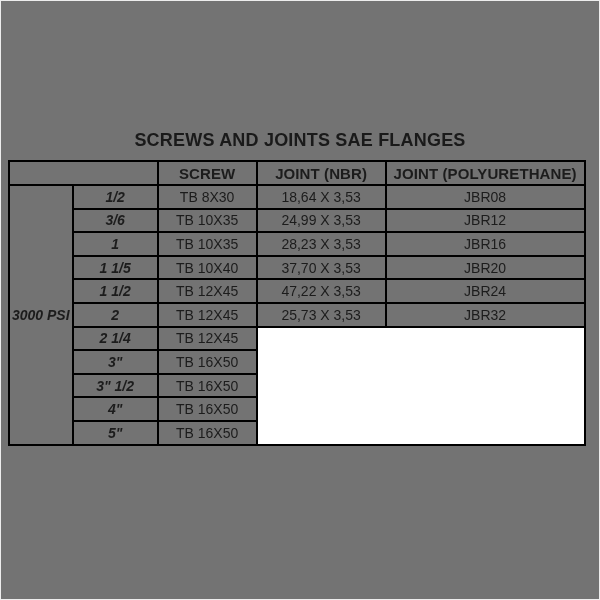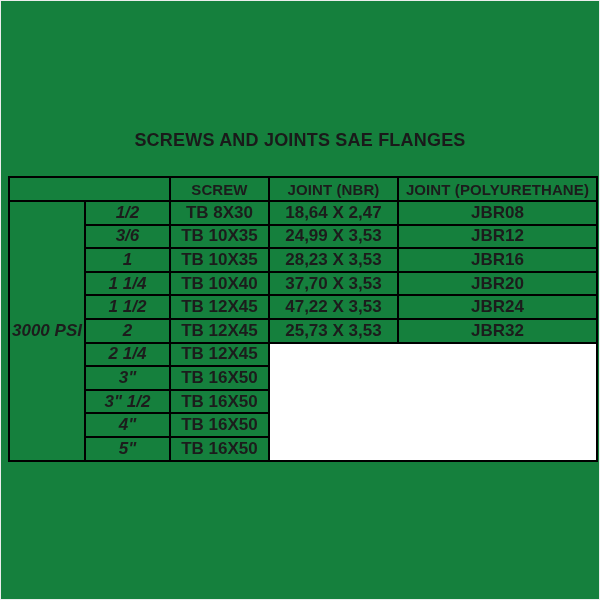--- a/index.html
+++ b/index.html
@@ -4,51 +4,51 @@
 <style>
   html, body {
     margin: 0;
     padding: 0;
     background: #ffffff;
   }
   .page {
     position: relative;
     width: 600px;
     height: 600px;
-    background: #15803d;
+    background: #737373;
     font-family: "Liberation Sans", sans-serif;
     color: #1c1c1c;
     overflow: hidden;
     border: 1px solid #ededed;
     box-sizing: border-box;
   }
   .title {
     position: absolute;
     top: 129px;
     left: 0;
     width: 100%;
     text-align: center;
     font-size: 18px;
     font-weight: bold;
     letter-spacing: 0.2px;
     color: #1a1a1a;
   }
   table.flanges {
     position: absolute;
     left: 7px;
-    top: 175px;
+    top: 159px;
     border-collapse: collapse;
     table-layout: fixed;
   }
   table.flanges td, table.flanges th {
     border: 2px solid #000000;
     padding: 0 2px;
     text-align: center;
     vertical-align: middle;
-    font-size: 17px;
+    font-size: 14px;
     overflow: hidden;
     white-space: nowrap;
   }
   
   .w-psi   { width: 61px; }
   .w-size  { width: 85px; }
   .w-screw { width: 99px; }
   .w-nbr   { width: 129px; }
   .w-poly  { width: 199px; }
 
@@ -62,21 +62,21 @@
   td.c-psi {
     font-weight: bold;
     font-style: italic;
     font-size: 13px;
   }
   td.c-size {
     font-weight: bold;
     font-style: italic;
   }
   td.c-val {
-    font-weight: bold;
+    font-weight: normal;
     border-radius: 11px;
   }
   td.c-empty {
     background: #ffffff;
   }
 </style>
 </head>
 <body>
 
 <div class="page">
@@ -97,40 +97,40 @@
       <th class="spacer" colspan="2"></th>
       <th>SCREW</th>
       <th>JOINT (NBR)</th>
       <th>JOINT (POLYURETHANE)</th>
     </tr>
 
     <tr class="body-row">
       <td class="c-psi" rowspan="11">3000 PSI</td>
       <td class="c-size">1/2</td>
       <td class="c-val">TB 8X30</td>
-      <td class="c-val">18,64 X 2,47</td>
+      <td class="c-val">18,64 X 3,53</td>
       <td class="c-val">JBR08</td>
     </tr>
 
     <tr class="body-row">
       <td class="c-size">3/6</td>
       <td class="c-val">TB 10X35</td>
       <td class="c-val">24,99 X 3,53</td>
       <td class="c-val">JBR12</td>
     </tr>
 
     <tr class="body-row">
       <td class="c-size">1</td>
       <td class="c-val">TB 10X35</td>
       <td class="c-val">28,23 X 3,53</td>
       <td class="c-val">JBR16</td>
     </tr>
 
     <tr class="body-row">
-      <td class="c-size">1 1/4</td>
+      <td class="c-size">1 1/5</td>
       <td class="c-val">TB 10X40</td>
       <td class="c-val">37,70 X 3,53</td>
       <td class="c-val">JBR20</td>
     </tr>
 
     <tr class="body-row">
       <td class="c-size">1 1/2</td>
       <td class="c-val">TB 12X45</td>
       <td class="c-val">47,22 X 3,53</td>
       <td class="c-val">JBR24</td>

